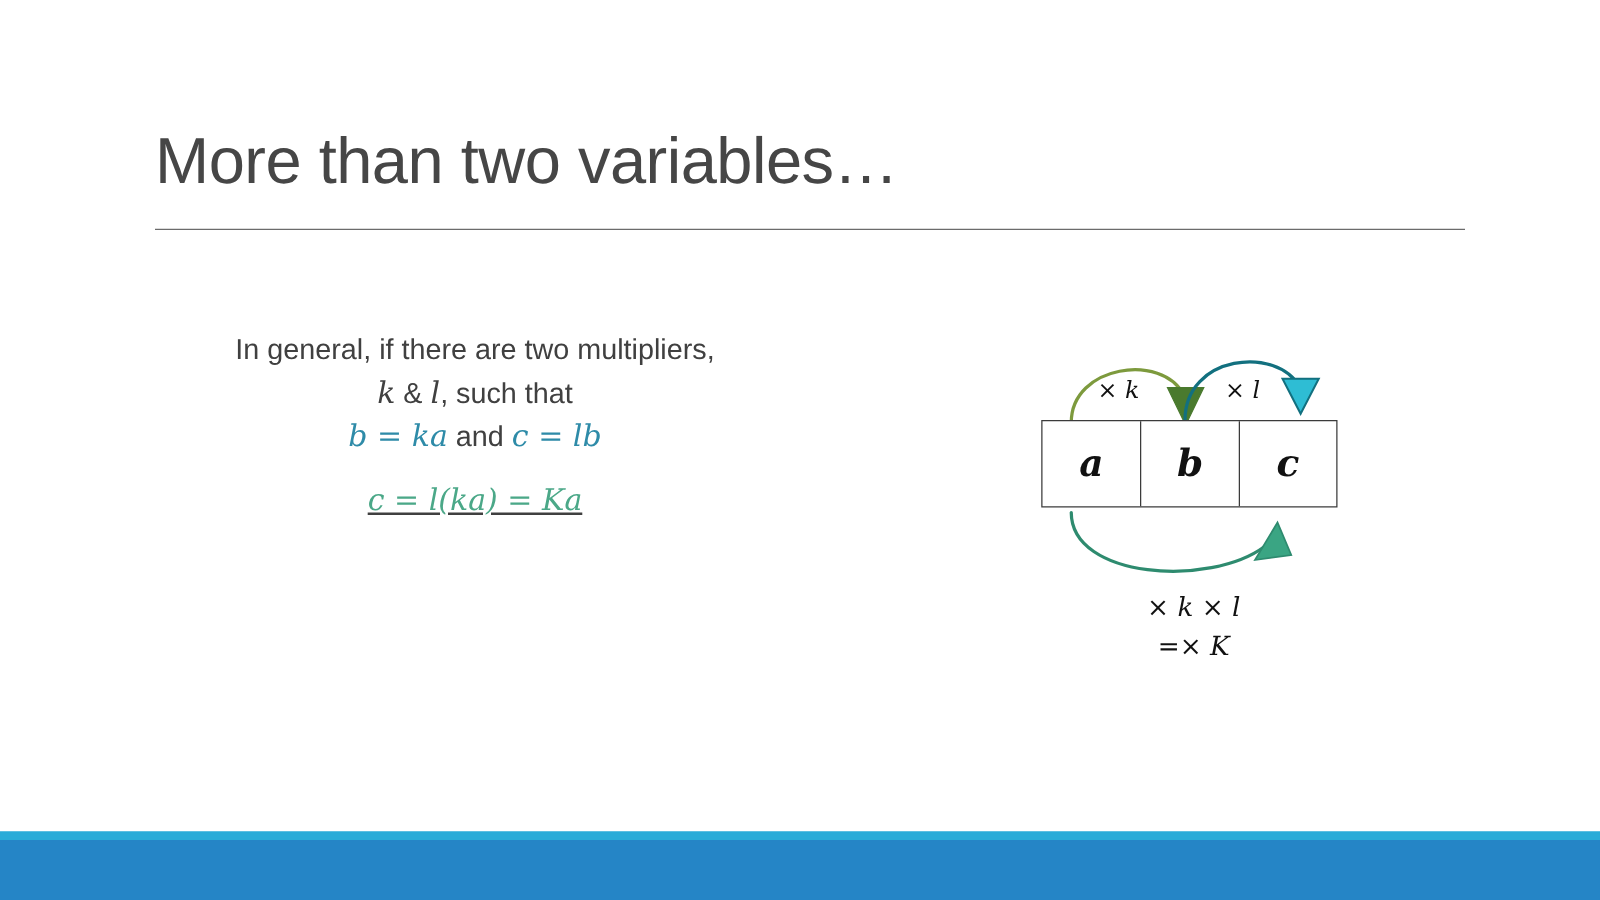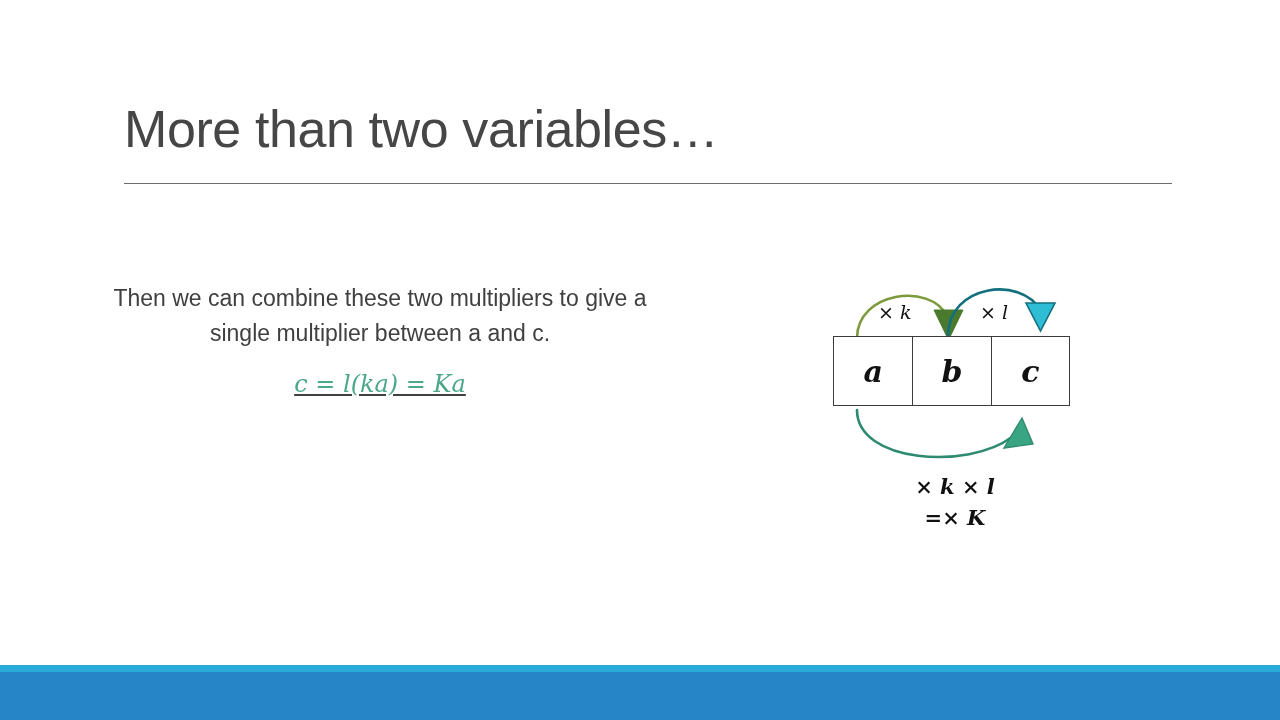--- a/index.html
+++ b/index.html
@@ -150,21 +150,20 @@
     position: absolute;
     left: 90px;
     top: 213px;
     width: 130px;
     text-align: center;
     font-family: "DejaVu Serif", "Liberation Serif", serif;
     font-style: italic;
     font-size: 21px;
     color: #111111;
     line-height: 31px;
-    font-weight: bold;
   }
   .bottom-label .ln { display: block; }
 
   
   .bar-thin {
     position: absolute;
     left: 0;
     top: 665px;
     width: 1280px;
     height: 7px;
@@ -180,22 +179,26 @@
 </head>
 <body>
 
 <div class="slide">
 
   <div class="slide-title" style="color: rgb(70, 70, 70);">More than two variables…</div>
   <div class="title-rule" style="background: rgb(107, 107, 107);"></div>
 
   <div class="body-col" style="color: rgb(64, 64, 64);">
 
-
-    <p class="para p2">Then we can combine these two multipliers to give a single multiplier between a and c.</p>
+    <p class="para p1">
+      <span class="l1">In general, if there are two multipliers,</span>
+      <span class="l1"><span class="math math-dark">k</span><span class="plain"> &amp; </span><span class="math math-dark">l</span><span class="plain">, such that</span></span>
+      <span class="l1"><span class="math math-blue" style="color: rgb(46, 139, 168);">b = ka</span><span class="plain"> and </span><span class="math math-blue" style="color: rgb(46, 139, 168);">c = lb</span></span>
+    </p>
+
 
     <p class="para p3">
       <span class="math math-green" style="color: rgb(75, 168, 136);">c = l(ka) = Ka</span>
     </p>
   </div>
 
   <div class="diagram">
 
     <svg width="300" height="290" viewBox="0 0 300 290">
 

